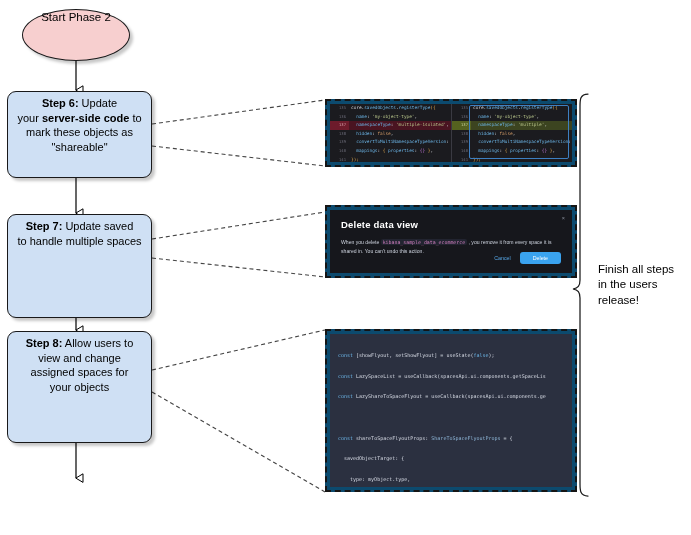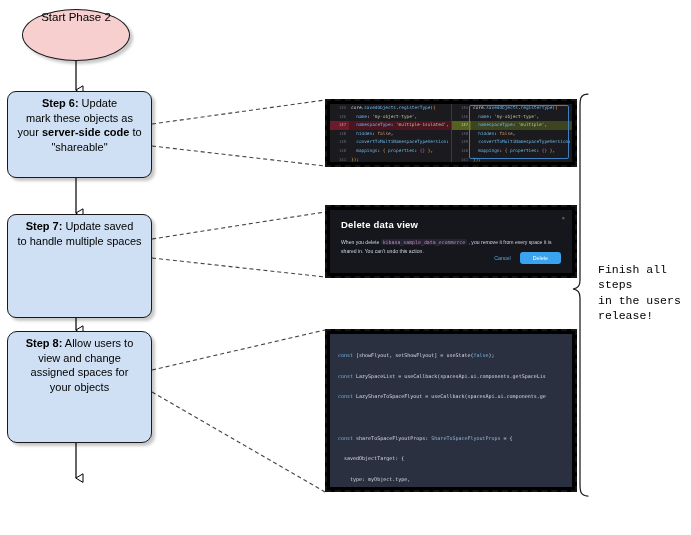--- a/index.html
+++ b/index.html
@@ -21,21 +21,21 @@
     box-shadow:3px 3px 3px rgba(0,0,0,.22);
   }
   .process b{font-weight:bold;}
 
   
   .stage svg.wires{position:absolute;left:0;top:0;width:691px;height:535px;
                    overflow:visible;pointer-events:none;}
 
   
   .shot{position:absolute;box-sizing:border-box;border:2.5px dashed #151515;
-        background:#000000;padding:3px;}
+        background:#0c4a6e;padding:3px;}
   .shot-inner{width:100%;height:100%;box-sizing:border-box;overflow:hidden;}
 
   
   .diff{display:flex;width:100%;height:100%;background:#1b1b1f;
         font-family:"DejaVu Sans Mono","Liberation Mono",monospace;}
   .diff-side{width:50%;height:100%;box-sizing:border-box;}
   .diff-side.right{border-left:1px solid #3a3a42;}
   .dl{display:flex;align-items:center;height:8.6px;white-space:nowrap;
       font-size:4.4px;line-height:8.6px;}
   .dl .ln{width:16px;flex:0 0 16px;text-align:right;padding-right:3px;
@@ -116,34 +116,34 @@
              C580,490 580,496 588,496" stroke="#1a1a1a" stroke-width="1.25" fill="none" stroke-linecap="round"></path>
   </svg>
 
   <div class="node terminator" style="left:22px;top:9px;width:108px;height:52px;">
     <span>Start Phase 2</span>
   </div>
 
   <div class="node process" style="left:7px;top:91px;width:145px;height:87px;">
     <div>
       <div><b>Step 6:</b><span> Update</span></div>
+      <div><span>your </span><b>server-side code</b><span> to</span></div>
       <div>mark these objects as</div>
-      <div><span>your </span><b>server-side code</b><span> to</span></div>
       <div>"shareable"</div>
     </div>
   </div>
 
   <div class="node process" style="left:7px;top:214px;width:145px;height:104px;">
     <div>
       <div><b>Step 7:</b><span> Update saved</span></div>
       <div>to handle multiple spaces</div>
     </div>
   </div>
 
-  <div class="node process" style="left:7px;top:331px;width:145px;height:112px;border-radius:10px;">
+  <div class="node process" style="left:7px;top:331px;width:145px;height:112px;">
     <div>
       <div><b>Step 8:</b><span> Allow users to</span></div>
       <div>view and change</div>
       <div>assigned spaces for</div>
       <div>your objects</div>
     </div>
   </div>
 
 
   <div class="shot" style="left:325px;top:99px;width:252px;height:68px;">
@@ -245,19 +245,19 @@
 
 
 
 
 
 
 
     </div>
   </div>
 
-  <div class="annot" style="left:598px;top:262px;width:92px;font-family:Liberation Mono, monospace;">
+  <div class="annot" style="left:598px;top:262px;width:92px;">
     <div>Finish all steps</div>
     <div>in the users</div>
     <div>release!</div>
   </div>
 
 </div>
 
 </body></html>

